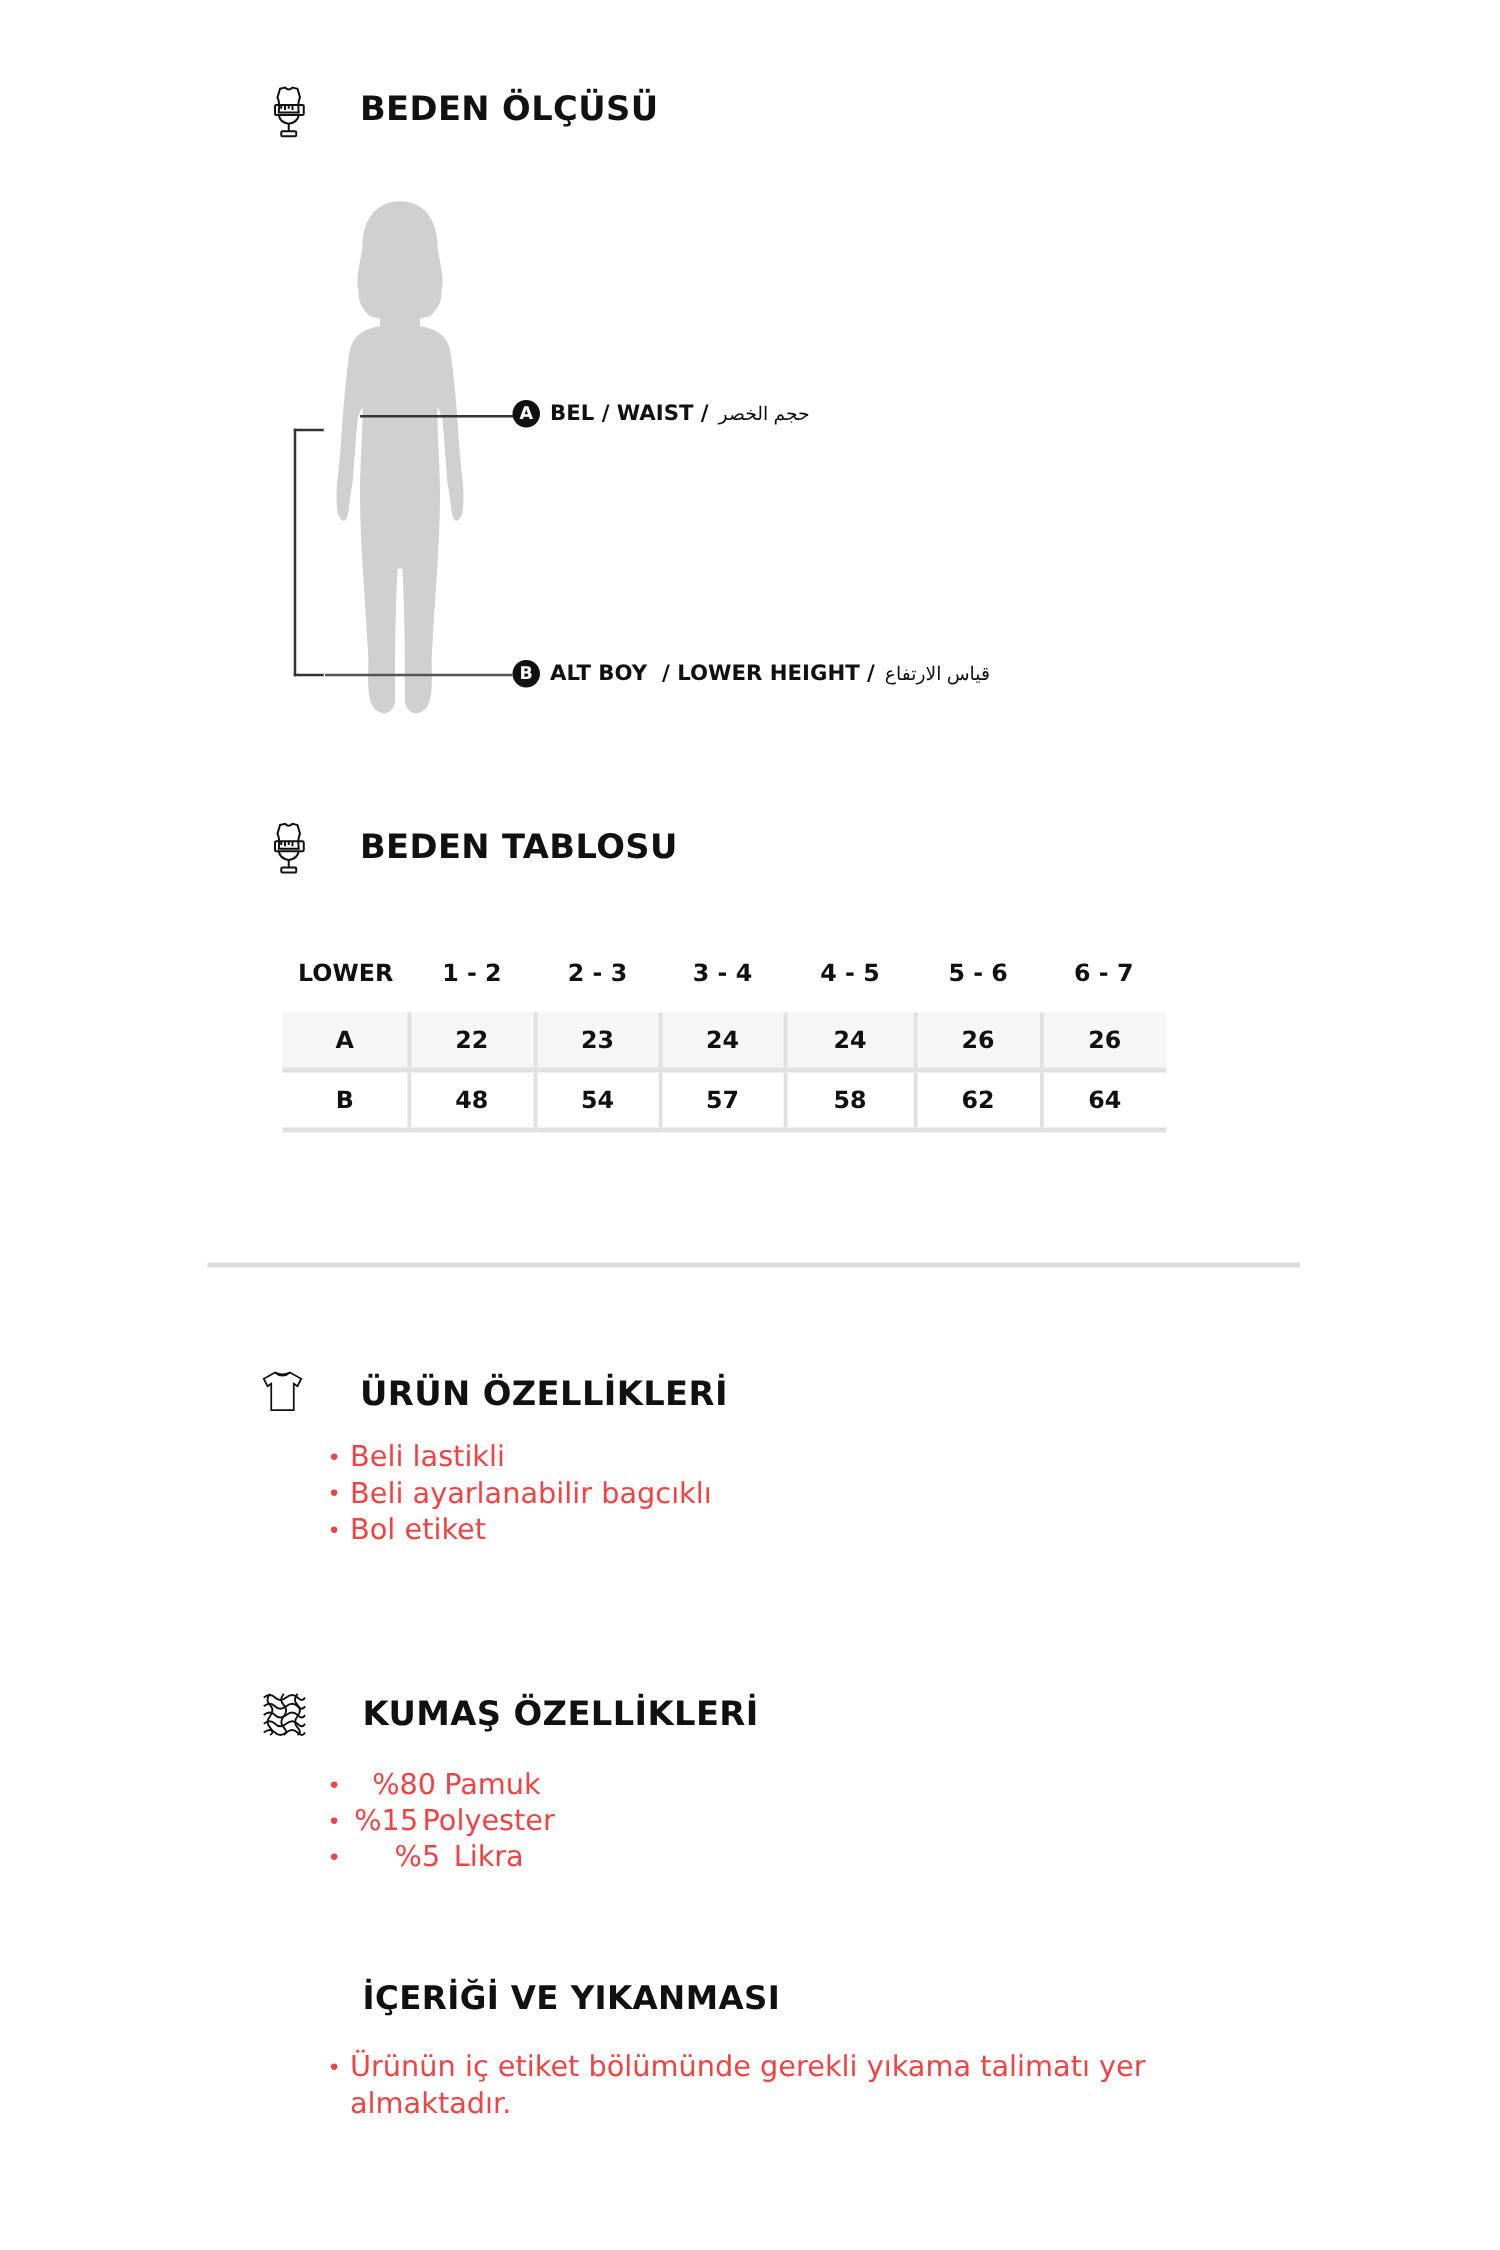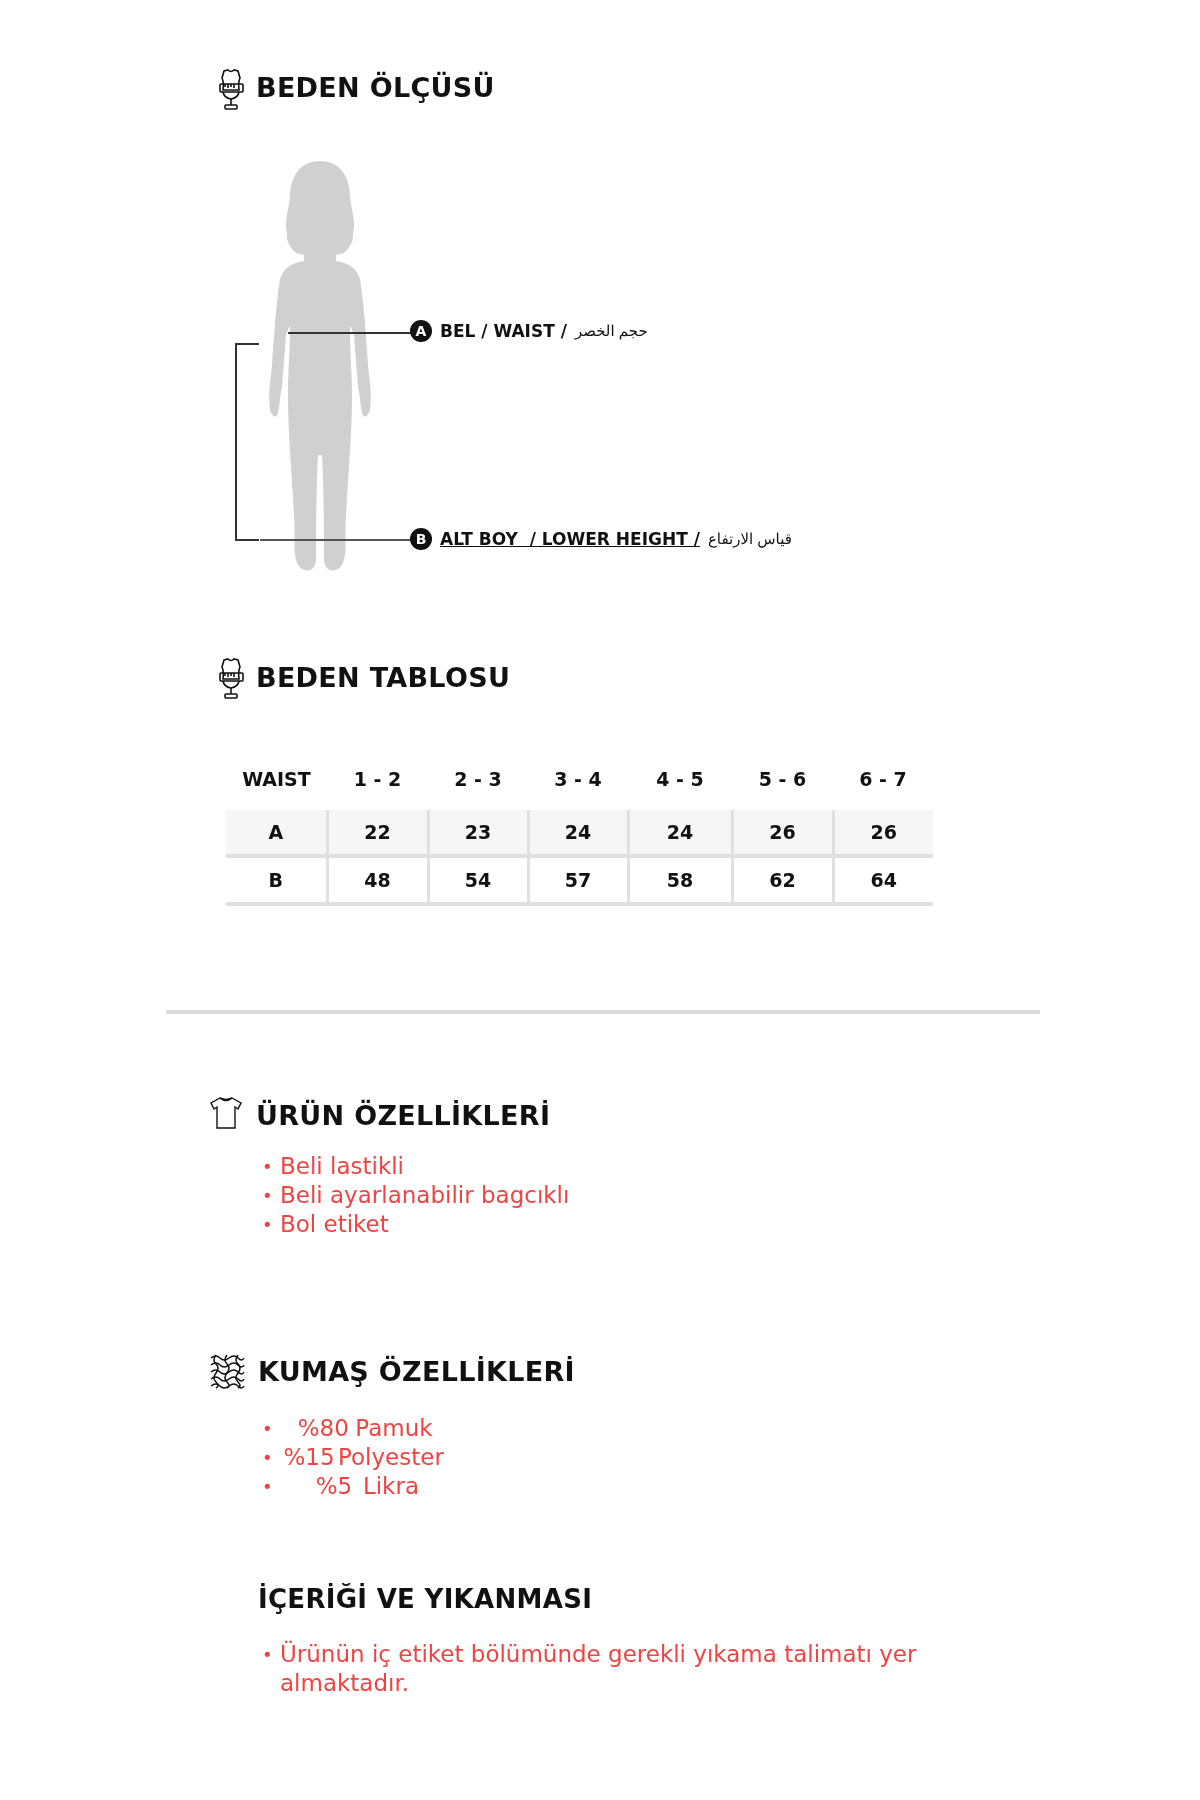--- a/index.html
+++ b/index.html
@@ -1,18 +1,18 @@
 <!DOCTYPE html>
 <html><head>
 <meta charset="utf-8">
 <style>
   html, body { margin:0; padding:0; background:#ffffff; }
   body { width:1200px; height:1800px; position:relative; overflow:hidden;
          font-family:"Liberation Sans", "DejaVu Sans", sans-serif; color:#111; }
-  .abs { position:absolute; }
+  .abs { position:absolute;margin-left:32px; }
   .sec-title { font-family:"DejaVu Sans", sans-serif; font-weight:bold; font-size:27px; letter-spacing:0.3px; color:#111; white-space:nowrap; }
   .icon { position:absolute; }
   .silhouette { position:absolute; left:240px; top:155px; width:160px; height:430px; }
   .label { position:absolute; font-family:"DejaVu Sans", sans-serif; font-weight:bold; font-size:17px; white-space:nowrap; color:#111; display:flex; align-items:center; gap:8px; }
   .badge { width:22px; height:22px; border-radius:50%; background:#111; color:#fff; font-size:14px; font-weight:bold; display:inline-flex; align-items:center; justify-content:center; font-family:"DejaVu Sans", sans-serif; }
   .arabic { font-weight:normal; font-size:15px; font-family:Liberation Sans, sans-serif; }
   .line { position:absolute; background:#333; }
 
   table.size { position:absolute; left:226px; top:756px; border-collapse:collapse; font-family:"DejaVu Sans", sans-serif; }
   table.size th { font-weight:bold; font-size:19px; height:46px; text-align:center; padding:0; color:#111; }
@@ -60,21 +60,21 @@
 <div class="line" style="left:235px; top:539px; width:24px; height:2px;"></div>
 <div class="line" style="left:260px; top:539px; width:150px; height:2px; background:#555;"></div>
 
 <div class="label" style="left:410px; top:320px;">
   <span class="badge">A</span>
   <span>BEL / WAIST /</span>
   <span class="arabic" dir="rtl">حجم الخصر</span>
 </div>
 <div class="label" style="left:410px; top:528px;">
   <span class="badge">B</span>
-  <span style="white-space:pre;text-decoration:underline;">ALT BOY  / LOWER HEIGHT /</span>
+  <span style="white-space:pre;">ALT BOY  / LOWER HEIGHT /</span>
   <span class="arabic" dir="rtl">قياس الارتفاع</span>
 </div>
 
 <div class="icon" style="left:216px; top:657px; width:30px; height:44px;">
   <svg width="30" height="44" viewBox="0 0 30 44" fill="none" stroke="#111" stroke-width="1.6">
     <path d="M8 3 L12 2 Q15 5 18 2 L22 3 L24 10 Q22 14 23 22 L7 22 Q8 14 6 10 Z"></path>
     <rect x="4" y="16" width="23" height="8" rx="1"></rect>
     <line x1="9" y1="16" x2="9" y2="19"></line>
       <line x1="12" y1="16" x2="12" y2="20"></line>
       <line x1="15" y1="16" x2="15" y2="19"></line>
@@ -91,21 +91,21 @@
     <col style="width:101px">
       <col style="width:101px">
       <col style="width:100px">
       <col style="width:100px">
       <col style="width:104px">
       <col style="width:101px">
       <col style="width:100px">
   </colgroup>
   <thead>
     <tr>
-      <th>WAIST</th>
+      <th>LOWER</th>
       <th>1 - 2</th>
       <th>2 - 3</th>
       <th>3 - 4</th>
       <th>4 - 5</th>
       <th>5 - 6</th>
       <th>6 - 7</th>
     </tr>
   </thead>
   <tbody>
     <tr class="spacer">

